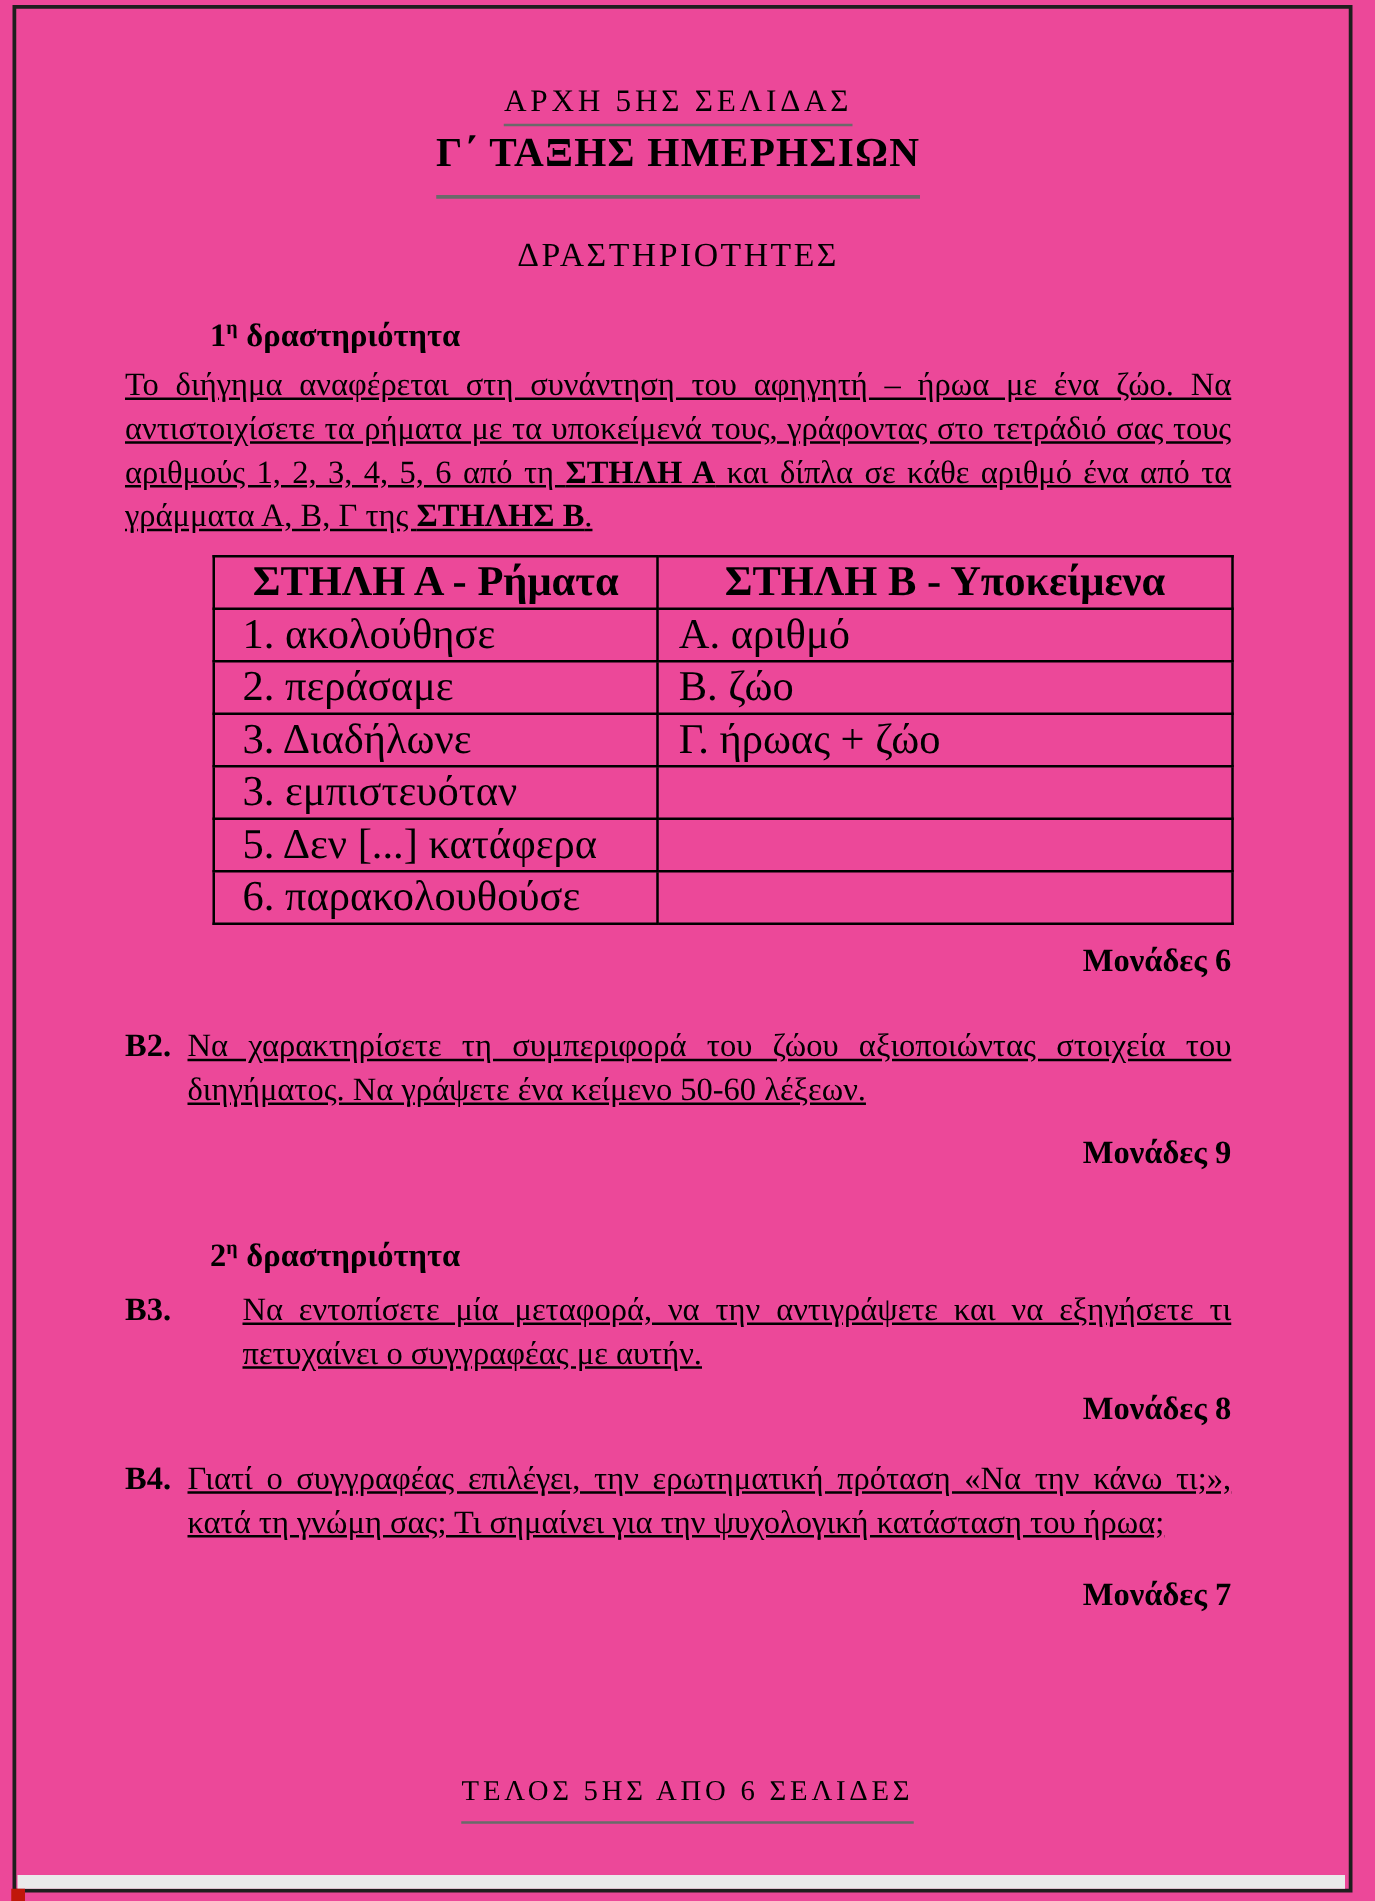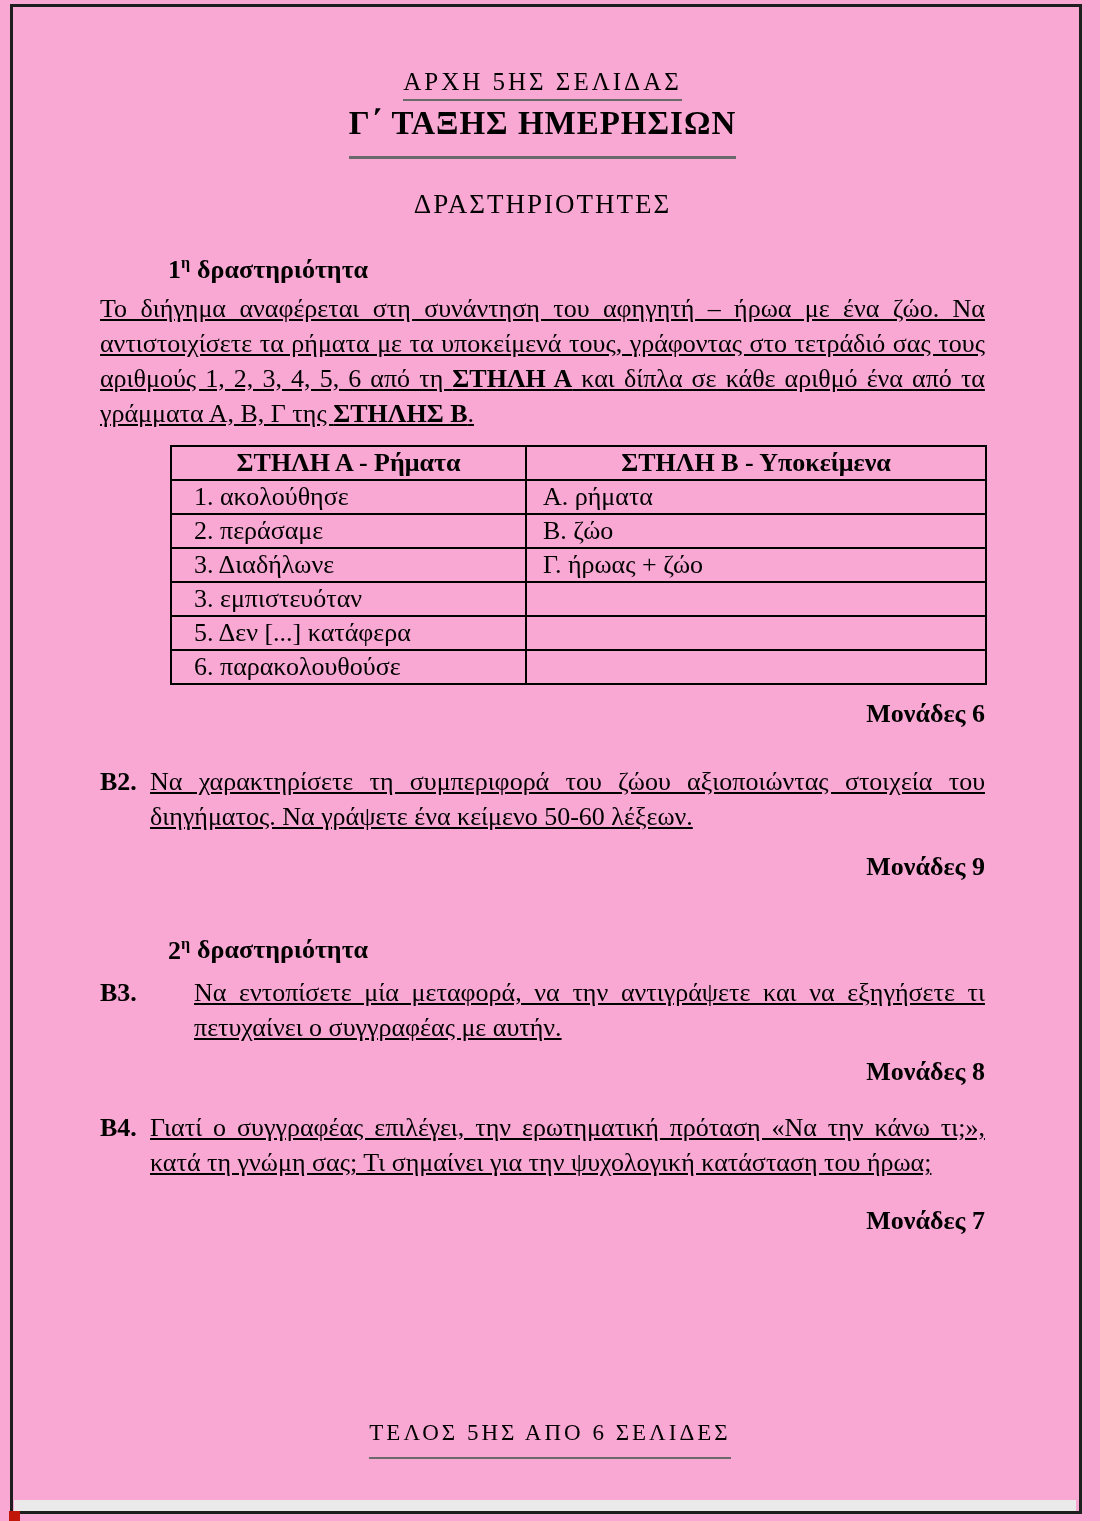--- a/index.html
+++ b/index.html
@@ -1,17 +1,17 @@
 <!DOCTYPE html>
 <html><head>
 <meta charset="utf-8">
 <style>
   html, body { margin:0; padding:0; background:#ffffff; }
   .page {
-    position:relative; width:1100px; height:1521px; background:#f9a8d4;
+    position:relative; width:1100px; height:1521px; background:#ec4899;
     font-family:"Liberation Serif","DejaVu Serif",serif; color:#000;
     overflow:hidden;
   }
   .page-border {
     position:absolute; left:10px; top:4px; width:1072px; height:1510px;
     border:3px solid #1e1e1e; box-sizing:border-box; pointer-events:none;
   }
   .scan-shadow {
     position:absolute; left:14px; top:1500px; width:1062px; height:11px;
     background:#eaeaea;
@@ -34,21 +34,21 @@
 
   .question { display:flex; margin-top:6px; }
   .q-label { width:50px; flex:none; font-weight:bold; font-size:26px; line-height:35px; }
   .q-text  { flex:1; font-size:26px; line-height:35px; text-align:justify;text-decoration:underline; }
   .q-text b { font-weight:bold; }
 
   .marks { text-align:right; font-weight:bold; font-size:26px; line-height:33px; }
 
   .match-table {
     margin-left:70px; margin-top:14px; width:815px;
-    border-collapse:collapse; font-size:26px; table-layout:fixed;
+    border-collapse:collapse; font-size:34px; table-layout:fixed;
   }
   .match-table th, .match-table td { border:2px solid #000; height:31px; box-sizing:border-box; }
   .match-table th { font-weight:bold; text-align:center; }
   .match-table td.col-a { padding-left:22px; }
   .match-table td.col-b { padding-left:16px; }
   .match-table col.ca { width:355px; }
   .match-table col.cb { width:460px; }
 
   .m6 { margin-top:12px; }
   .qb2 { margin-top:34px; }
@@ -101,21 +101,21 @@
         </colgroup>
       <thead>
         <tr>
           <th>ΣΤΗΛΗ Α - Ρήματα</th>
           <th>ΣΤΗΛΗ Β - Υποκείμενα</th>
         </tr>
       </thead>
       <tbody>
         <tr>
           <td class="col-a">1. ακολούθησε</td>
-          <td class="col-b">Α. ρήματα</td>
+          <td class="col-b">Α. αριθμό</td>
         </tr>
         <tr>
           <td class="col-a">2. περάσαμε</td>
           <td class="col-b">Β. ζώο</td>
         </tr>
         <tr>
           <td class="col-a">3. Διαδήλωνε</td>
           <td class="col-b">Γ. ήρωας + ζώο</td>
         </tr>
         <tr>

